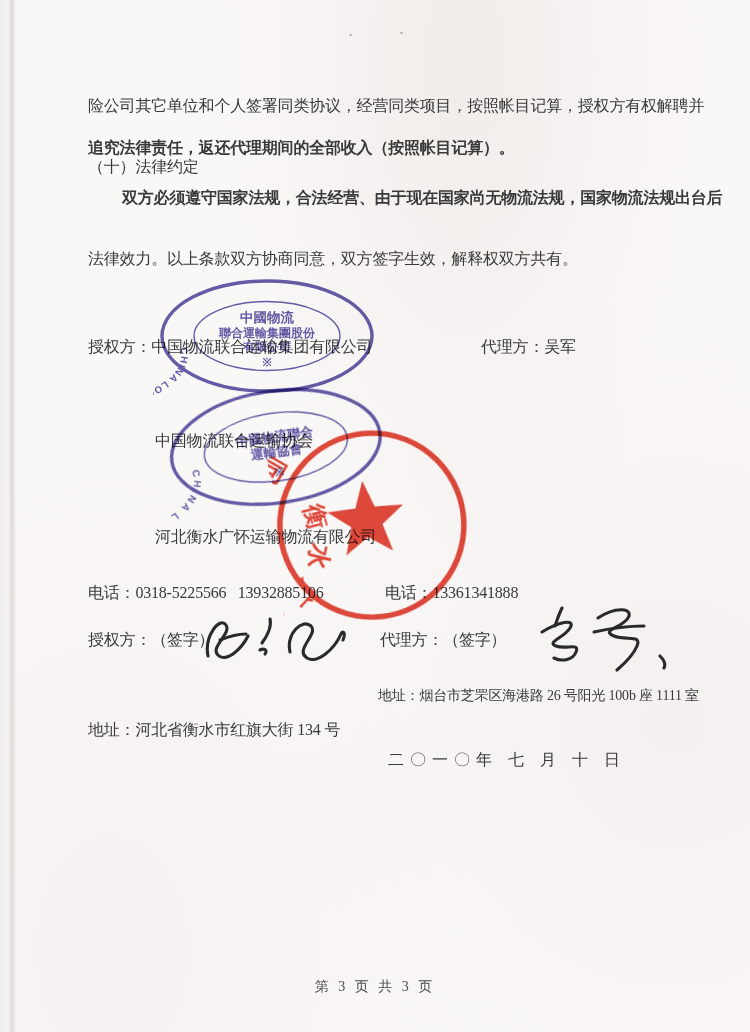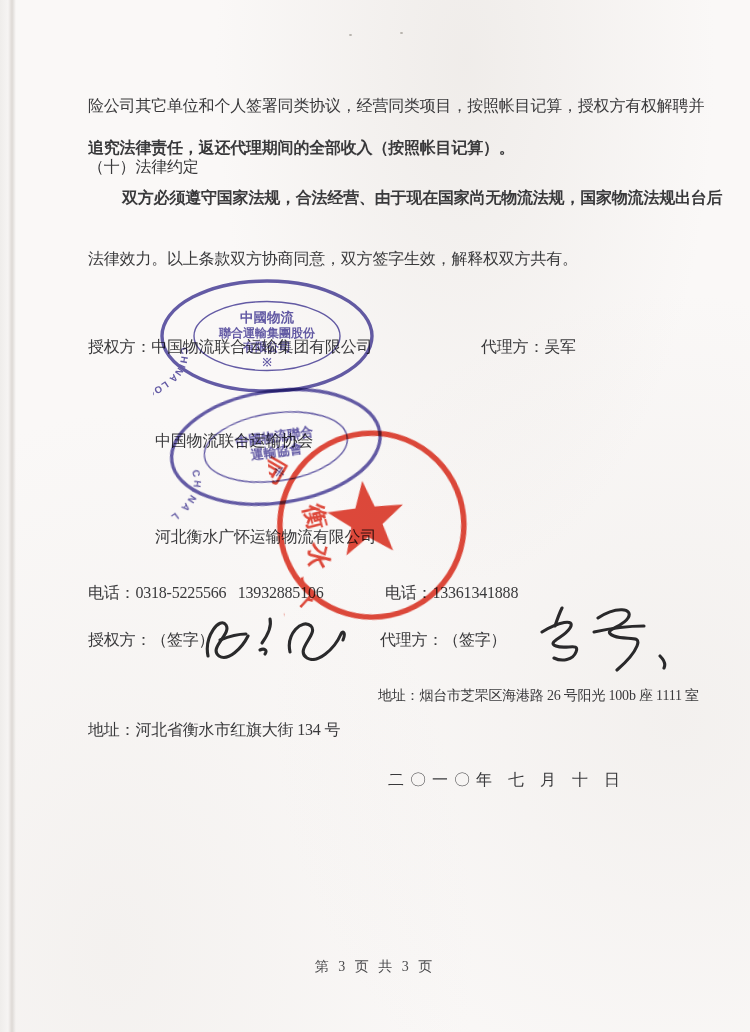--- a/index.html
+++ b/index.html
@@ -19,21 +19,21 @@
   .scan-edge{
     position:absolute;left:0;top:0;bottom:0;width:16px;
     background:linear-gradient(to right,#efedeb 0px,#f6f4f3 8px,#ded9d5 12px,#e3e0dd 13px,rgba(250,248,247,0) 16px);
   }
   .speck{position:absolute;width:3px;height:2px;background:#9a958f;border-radius:50%;opacity:.7;}
   .tline{position:absolute;font-size:16px;letter-spacing:-0.2px;white-space:pre;line-height:1;}
   .small15{font-size:14px;}
   .stamp{position:absolute;mix-blend-mode:multiply;opacity:.92;filter:blur(0.35px);}
   .sig{position:absolute;mix-blend-mode:multiply;}
   .datespaced{letter-spacing:6px;}
-  .footer{position:absolute;width:100%;text-align:center;font-size:14px;letter-spacing:3px;color:#4a4a4c;}
+  .footer{position:absolute;width:100%;text-align:center;font-size:14px;letter-spacing:3px;color:#4a4a4c;margin-top:20px;}
 </style>
 </head>
 <body>
 
 <div class="page">
 
   <div class="scan-edge"></div>
   <div class="speck" style="left:349px;top:34px;"></div>
   <div class="speck" style="left:400px;top:32px;"></div>
 
@@ -46,21 +46,21 @@
   <div class="tline" style="left:88px;top:339px;">授权方：中国物流联合运输集团有限公司</div>
   <div class="tline" style="left:470px;top:339px;margin-left:11px;">代理方：吴军</div>
   <div class="tline" style="left:155px;top:433px;">中国物流联合运输协会</div>
   <div class="tline" style="left:155px;top:529px;">河北衡水广怀运输物流有限公司</div>
   <div class="tline" style="left:88px;top:585px;">电话：0318-5225566   13932885106</div>
   <div class="tline" style="left:385px;top:585px;">电话：13361341888</div>
   <div class="tline" style="left:88px;top:632px;">授权方：（签字）</div>
   <div class="tline" style="left:380px;top:632px;text-align:center;">代理方：（签字）</div>
   <div class="tline" style="left:88px;top:688px;margin-top:34px;">地址：河北省衡水市红旗大街 134 号</div>
   <div class="tline small15" style="left:378px;top:689px;">地址：烟台市芝罘区海港路 26 号阳光 100b 座 1111 室</div>
-  <div class="tline datespaced" style="left:388px;top:772px;">二〇一〇年 七 月 十 日</div>
+  <div class="tline datespaced" style="left:388px;top:752px;">二〇一〇年 七 月 十 日</div>
 
   <svg class="stamp" style="left:153px;top:276px;" width="228" height="122" viewBox="0 0 228 122">
     <g fill="none" stroke="#584fa3">
       <ellipse cx="114" cy="60" rx="105" ry="55" stroke-width="3.4"></ellipse>
       <ellipse cx="114" cy="60" rx="73" ry="34.5" stroke-width="1.4"></ellipse>
     </g>
     <defs>
         <path id="gring" d="M 27.1 71.9 A 90 46 0 1 1 26.8 71.0"></path>
       </defs>
     <text font-size="9.6" font-family="Liberation Sans, sans-serif" fill="#584fa3" letter-spacing="1" font-weight="bold">

